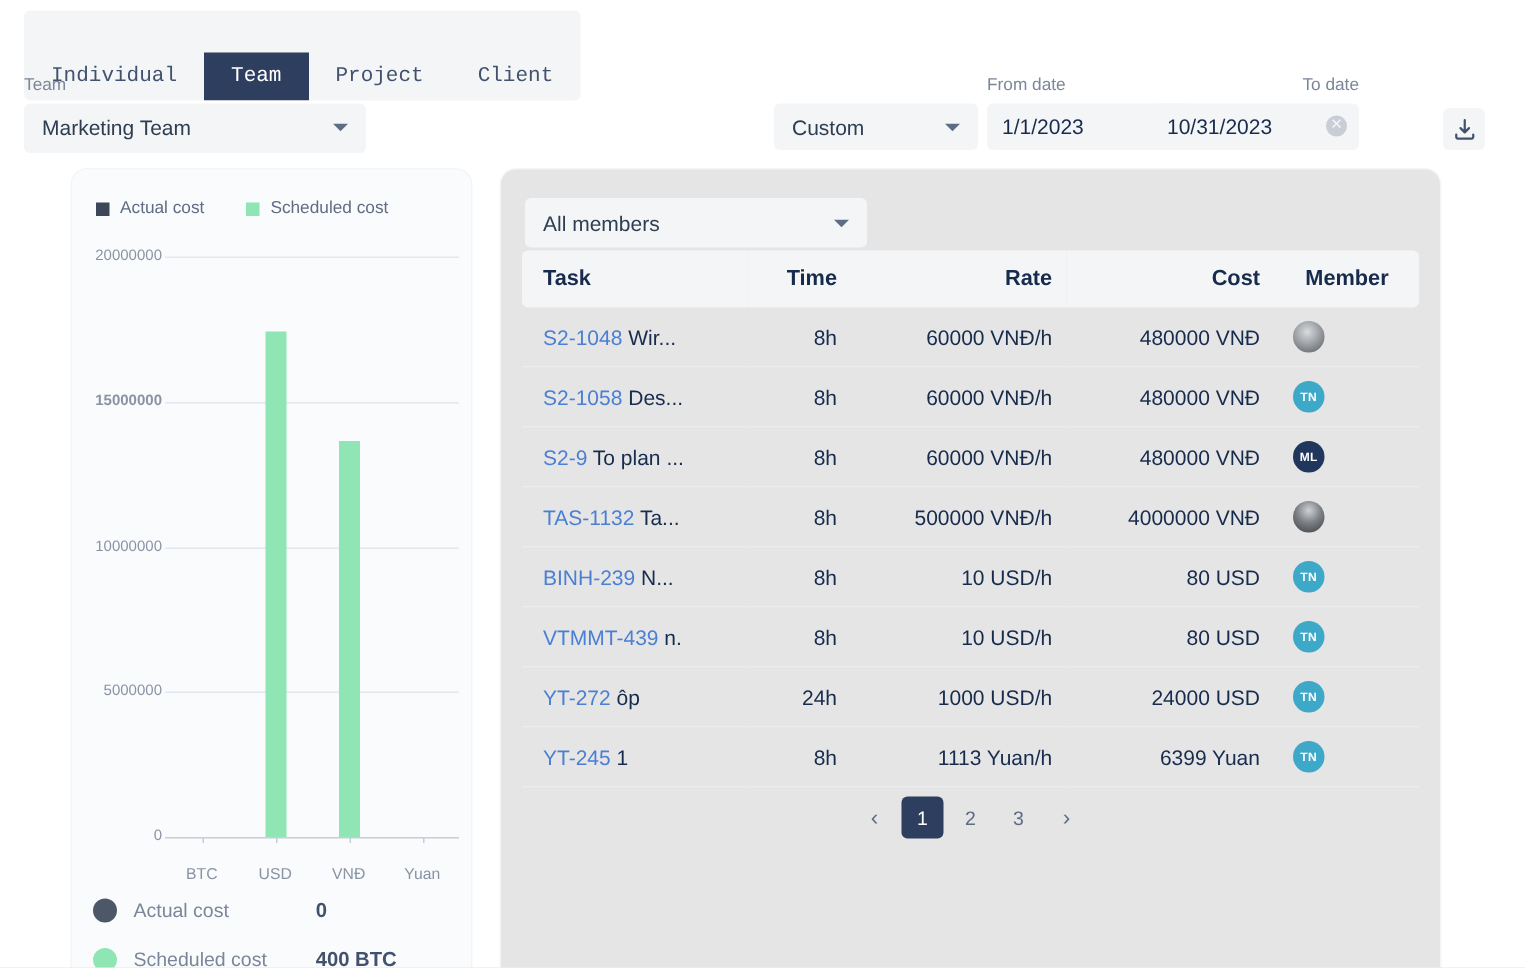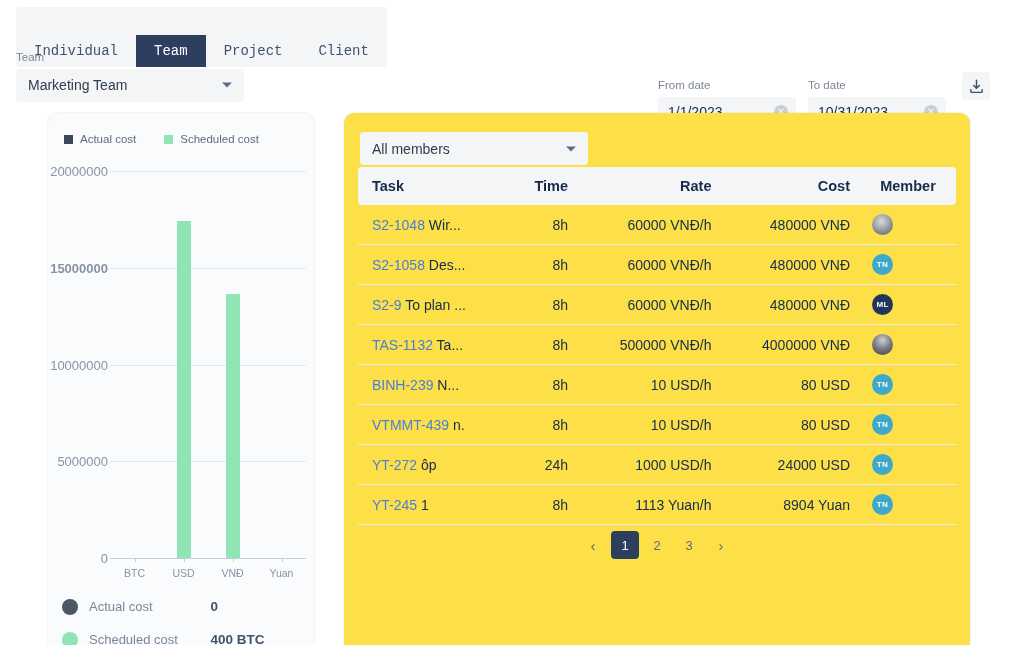--- a/index.html
+++ b/index.html
@@ -40,23 +40,23 @@
     padding:0 12px; font-size:14px; color:#2c3e50; cursor:pointer;
     position:relative;
   }
   .select-box .caret {
     position:absolute; right:12px; top:50%; transform:translateY(-50%);
     width:0;height:0;border-left:5px solid transparent;border-right:5px solid transparent;
     border-top:5px solid #5e6c84;
   }
   .range-block { position:absolute; left:516px; top:21px; width:136px; }
   .range-block .select-box { height:31px; }
-  .date-block { position:absolute; top:4px; width:138px;margin-top:28px; }
+  .date-block { position:absolute; top:4px; width:138px; }
   .date-block.from { left:658px; }
-  .date-block.to   { left:808px; }
+  .date-block.to   { left:768px;text-align:right; }
   .date-input {
     background:#f4f5f7; border:none; border-radius:4px; height:31px;
     display:flex; align-items:center; padding:0 10px;
     font-size:14px; color:#172b4d; position:relative; cursor:text;
   }
   .clear-icon {
     position:absolute; right:8px; top:50%; transform:translateY(-50%);
     width:14px; height:14px; border-radius:50%;
     background:#c9ced6; color:#f4f5f7; font-size:10px;
     display:flex; align-items:center; justify-content:center;
@@ -68,53 +68,53 @@
     display:flex; align-items:center; justify-content:center; cursor:pointer;
   }
 
   
   .chart-card {
     position:absolute; left:48px; top:113px; width:266px; height:532px;
     background:#fafbfc; border-radius:10px 10px 0 0;
     box-shadow:0 0 0 1px rgba(9,30,66,0.045);
   }
   .table-card {
-    position:absolute; left:344px; top:113px; width:626px; height:532px;
-    background:#fde047; border-radius:10px 10px 0 0;
+    position:absolute; left:334px; top:113px; width:626px; height:532px;
+    background:#e5e5e5; border-radius:10px 10px 0 0;
     box-shadow:0 0 0 1px rgba(9,30,66,0.045);
   }
 
   
   .chart-legend {
     position:absolute; left:16px; top:20px; display:flex; gap:28px;
     font-size:11.5px; color:#5e6c84; align-items:center;
   }
   .chart-legend .item { display:flex; align-items:center; gap:7px; }
   .sw { width:9px; height:9px; display:inline-block; }
   .sw.actual { background:#3c4858; }
   .sw.sched  { background:#8fe5b4; }
 
   .plot { position:absolute; left:0; top:40px; width:266px; height:420px; }
   .ylabel {
-    position:absolute; right:0; font-size:13px; color:#8993a4;
+    position:absolute; right:0; font-size:10px; color:#8993a4;
     transform:translateY(-50%); text-align:right; line-height:1;
     white-space:nowrap;
   }
   .ytick-wrap { position:absolute; left:7px; top:0; width:53px; height:100%; }
   .gridline {
     position:absolute; left:62px; right:8px; height:1px; background:#e4e7ec;
   }
   .axis-zero { position:absolute; left:62px; right:8px; height:1px; background:#c7ccd6; }
   .bars { position:absolute; left:62px; right:8px; top:0; bottom:0; }
   .bar {
     position:absolute; bottom:0; width:14px; background:#8fe5b4;
   }
   .xlabels {
     position:absolute; left:62px; right:8px; top:100%;
-    display:flex; margin-top:10px;
+    display:flex; margin-top:20px;
   }
   .xlabels span {
     flex:1; text-align:center; font-size:10.5px; color:#8993a4; line-height:1;
   }
   .tickmark { position:absolute; width:1px; height:4px; background:#c7ccd6; }
 
   
   .summary { position:absolute; left:14px; top:485px; right:10px; }
   .sum-row { display:flex; align-items:flex-start; margin-bottom:14px; }
   .dot { width:16px; height:16px; border-radius:50%; flex:none; margin-top:1px; }
@@ -185,20 +185,26 @@
 <div class="filters">
 
   <div class="team-block">
     <span class="field-label">Team</span>
     <div class="select-box">
       <span>Marketing Team</span>
       <span class="caret"></span>
     </div>
   </div>
 
+  <div class="range-block">
+    <div class="select-box">
+      <span>Custom</span>
+      <span class="caret"></span>
+    </div>
+  </div>
 
   <div class="date-block from">
     <span class="field-label">From date</span>
     <div class="date-input">
       <span>1/1/2023</span>
       <span class="clear-icon">✕</span>
     </div>
   </div>
 
   <div class="date-block to">
@@ -340,21 +346,21 @@
             <td class="task"><span class="task-key">YT-272</span> <span class="task-sum">ôp</span></td>
             <td>24h</td>
             <td>1000 USD/h</td>
             <td>24000 USD</td>
             <td class="member"><span class="avatar" style="background: rgb(62, 168, 201);">TN</span></td>
           </tr>
           <tr>
             <td class="task"><span class="task-key">YT-245</span> <span class="task-sum">1</span></td>
             <td>8h</td>
             <td>1113 Yuan/h</td>
-            <td>8904 Yuan</td>
+            <td>6399 Yuan</td>
             <td class="member"><span class="avatar" style="background: rgb(62, 168, 201);">TN</span></td>
           </tr>
         </tbody>
     </table>
   </div>
 
   <div class="pager" id="pager">
       <button class="pg arrow">‹</button>
       <button class="pg active">1</button>
       <button class="pg">2</button>

